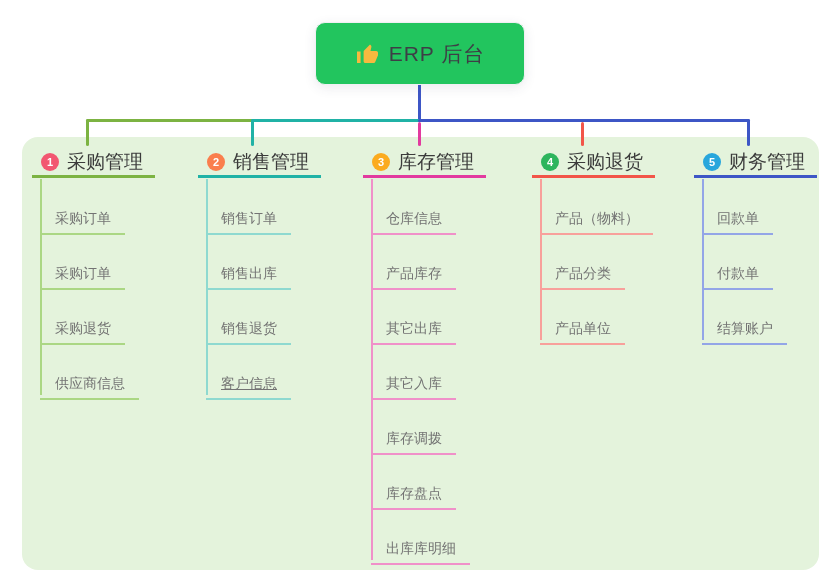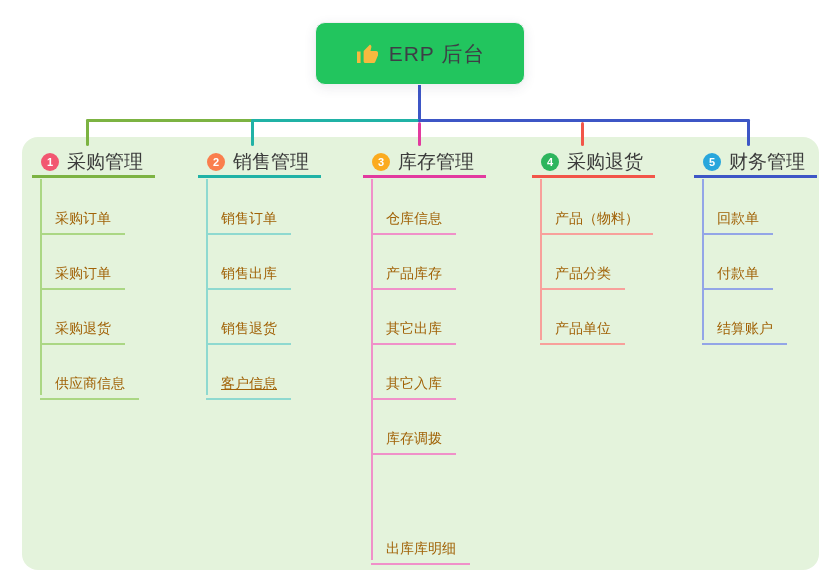--- a/index.html
+++ b/index.html
@@ -35,21 +35,21 @@
     width:18px;height:18px;border-radius:50%;flex:0 0 18px;
     color:#fff;font-size:11px;font-weight:bold;line-height:18px;text-align:center;
     margin-right:8px;
   }
   .branch-label{font-size:19px;font-weight:500;color:#3b3b3b;white-space:nowrap;}
   
   .item{
     position:absolute;height:28px;width:max-content;white-space:nowrap;
     display:flex;align-items:flex-end;
     padding:0 14px 5px 15px;border-bottom:2px solid #bbb;
-    font-size:14px;color:#a16207;cursor:default;
+    font-size:14px;color:#737373;cursor:default;
   }
   .spine{position:absolute;width:2px;}
 </style>
 </head>
 <body>
 
 <div class="stage">
 
   <div class="panel" style="background-color: rgb(228, 243, 220);"></div>
 
@@ -95,20 +95,21 @@
   <div class="branch-title" style="left: 363px; border-bottom-color: rgb(226, 58, 159);">
     <span class="badge" style="background-color: rgb(251, 171, 31);">3</span>
     <span class="branch-label">库存管理</span>
   </div>
   <div class="spine" style="left: 371px; top: 179px; height: 381px; background-color: rgb(240, 144, 201);"></div>
   <div class="item" style="left: 371px; top: 200px; border-bottom-color: rgb(240, 144, 201);">仓库信息</div>
   <div class="item" style="left: 371px; top: 255px; border-bottom-color: rgb(240, 144, 201);">产品库存</div>
   <div class="item" style="left: 371px; top: 310px; border-bottom-color: rgb(240, 144, 201);">其它出库</div>
   <div class="item" style="left: 371px; top: 365px; border-bottom-color: rgb(240, 144, 201);">其它入库</div>
   <div class="item" style="left: 371px; top: 420px; border-bottom-color: rgb(240, 144, 201);">库存调拨</div>
+  <div class="item" style="left: 371px; top: 475px; border-bottom-color: rgb(240, 144, 201);">库存盘点</div>
   <div class="item" style="left: 371px; top: 530px; border-bottom-color: rgb(240, 144, 201);">出库库明细</div>
 
   <div class="branch-title" style="left: 532px; border-bottom-color: rgb(242, 85, 73);">
     <span class="badge" style="background-color: rgb(45, 181, 93);">4</span>
     <span class="branch-label">采购退货</span>
   </div>
   <div class="spine" style="left: 540px; top: 179px; height: 161px; background-color: rgb(248, 160, 155);"></div>
   <div class="item" style="left: 540px; top: 200px; border-bottom-color: rgb(248, 160, 155);">产品（物料）</div>
   <div class="item" style="left: 540px; top: 255px; border-bottom-color: rgb(248, 160, 155);">产品分类</div>
   <div class="item" style="left: 540px; top: 310px; border-bottom-color: rgb(248, 160, 155);">产品单位</div>

